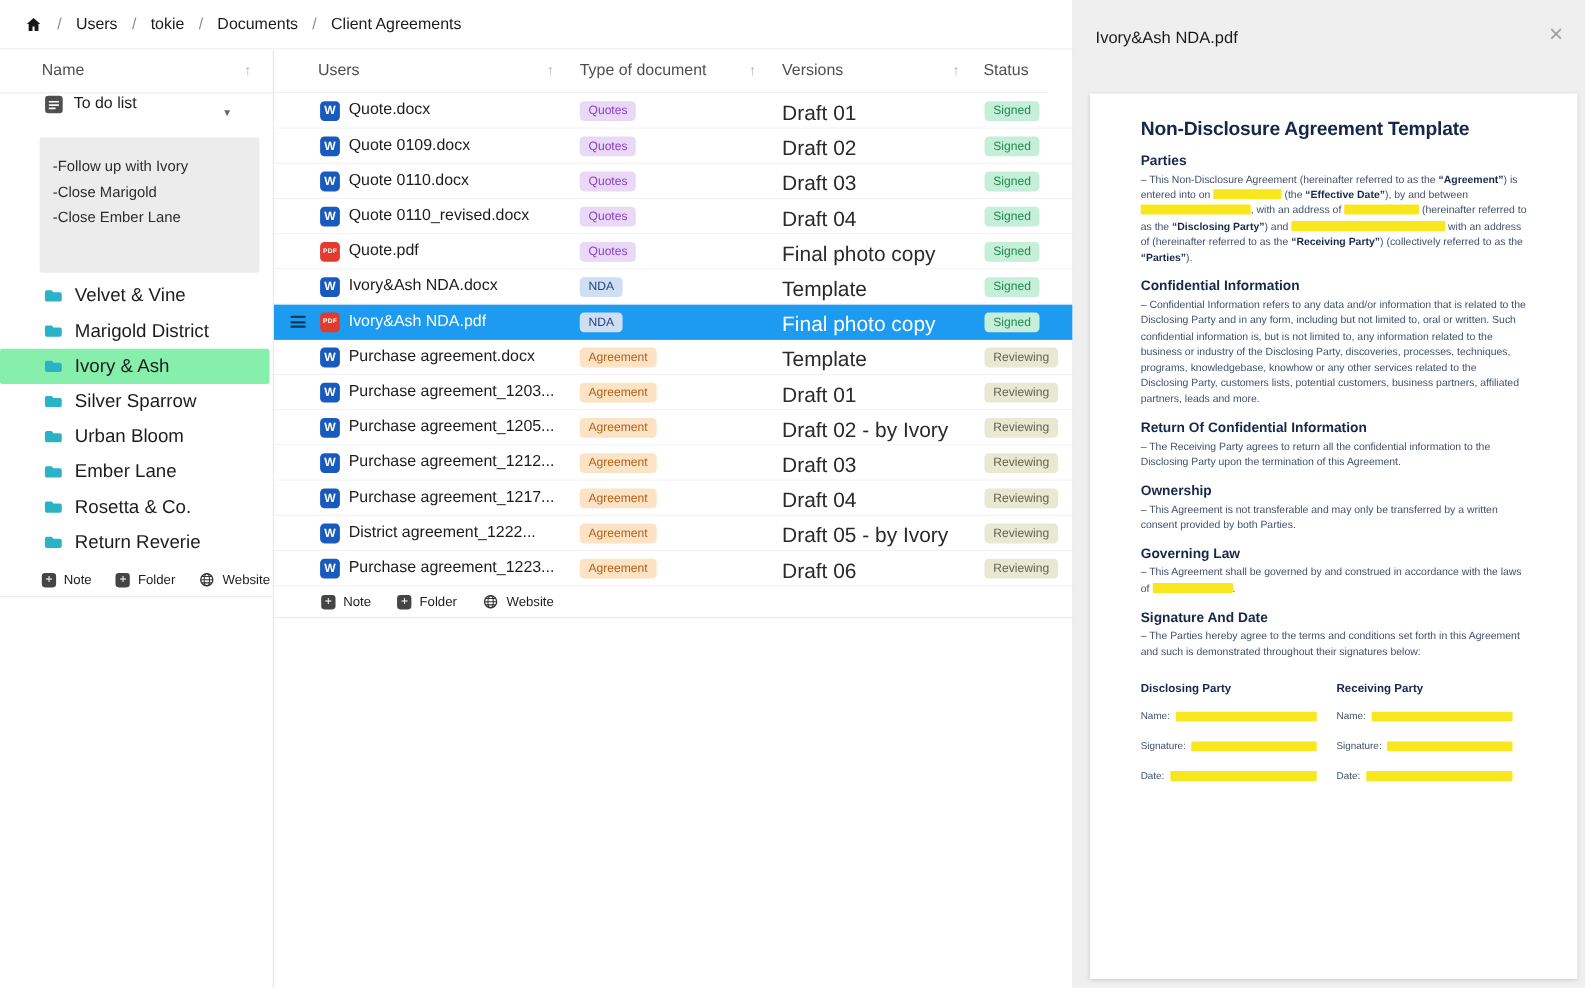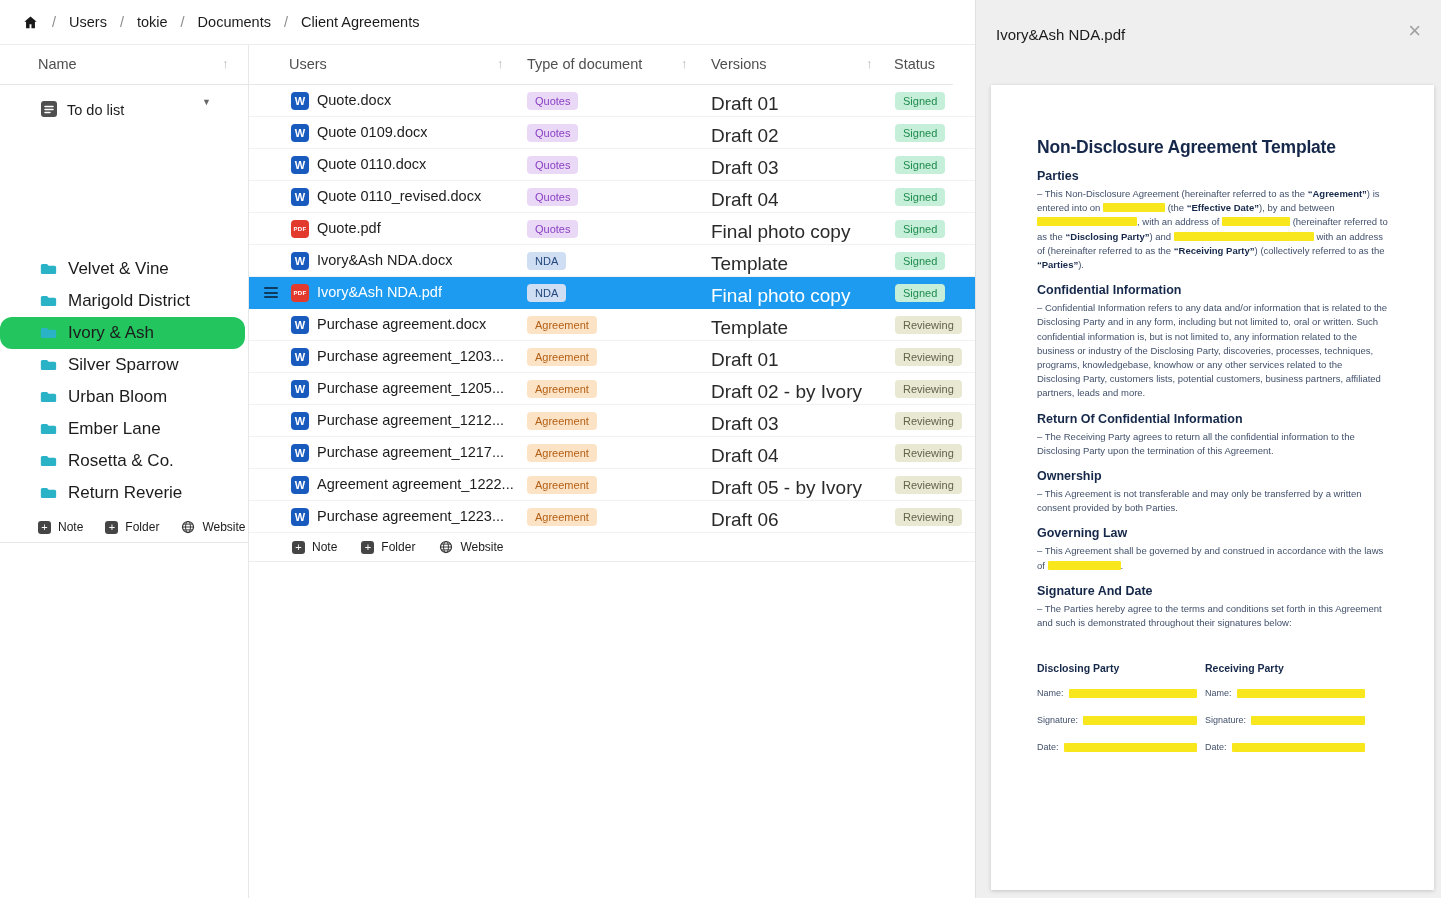--- a/index.html
+++ b/index.html
@@ -16,28 +16,28 @@
 
   
   .header-row{position:absolute;left:0;top:45px;width:953px;height:40px;border-bottom:1px solid #e7e7e7;font-size:14.5px;color:#4f4f4f;background:#fff}
   .hlabel{position:absolute;top:11px;cursor:pointer}
   .sort{position:absolute;top:11px;color:#b5b5b5;font-size:13px;cursor:pointer}
 
   
   .sidebar{position:absolute;left:0;top:85px;width:248px;height:813px;background:#fff}
   .vline{position:absolute;left:248px;top:45px;width:1px;height:853px;background:#e7e7e7}
   .vline2{position:absolute;left:975px;top:0;width:1px;height:898px;background:#e0e0e0}
-  .todo-row{position:absolute;left:0;top:1px;width:248px;height:32px;display:flex;align-items:flex-end;cursor:pointer}
+  .todo-row{position:absolute;left:0;top:1px;width:248px;height:32px;display:flex;align-items:flex-start;cursor:pointer}
   .todo-ic{width:18px;height:18px;margin-left:40px;flex:0 0 auto}
   .todo-label{margin-left:9px;font-size:14.5px;color:#1c1c1c}
   .caret{position:absolute;left:202px;top:11px;font-size:9px;color:#666;cursor:pointer}
   .todo-note{position:absolute;left:36px;top:40px;width:200px;height:123px;background:#ececec;border-radius:3px;padding:14px 12px;font-size:13.5px;color:#2d2d2d;line-height:23.5px;cursor:text}
   .folder-list{position:absolute;left:0;top:168px;width:248px}
   .folder-row{height:32px;display:flex;align-items:center;cursor:pointer}
-  .folder-row.sel{background:#22c55e;width:245px;border-radius:12px}
+  .folder-row.sel{background:#86efac;width:245px;border-radius:2px}
   .f-ic{width:17px;height:14px;margin-left:40px;flex:0 0 auto}
   .folder-label{margin-left:11px;font-size:17px;color:#1c1c1c;white-space:nowrap}
   .side-footer{position:absolute;left:0;top:427px;width:248px;height:30px;display:flex;align-items:center;padding-left:38px;gap:22px;font-size:12px;color:#1c1c1c}
   .side-footer-line{position:absolute;left:0;top:457px;width:248px;height:1px;background:#e7e7e7}
   .footer-item{display:inline-flex;align-items:center;cursor:pointer}
   .plus-ic{width:13px;height:13px;background:#454545;color:#fff;border-radius:3px;display:inline-flex;align-items:center;justify-content:center;font-size:11px;line-height:1;margin-right:7px;flex:0 0 auto}
   .globe-ic{width:14px;height:14px;margin-right:7px;flex:0 0 auto}
 
   
   .filelist{position:absolute;left:249px;top:85px;width:726px;height:813px;background:#fff}
@@ -54,27 +54,27 @@
   .tbadge{left:278px}
   .sbadge{left:646px}
   .fver{position:absolute;left:462px;top:8px;font-size:19px;color:#2a2a2a;white-space:nowrap}
   .list-footer{display:flex;align-items:center;height:29px;padding-left:43px;gap:24px;font-size:12px;color:#1c1c1c;border-bottom:1px solid #ececec}
 
   
   .preview{position:absolute;left:976px;top:0;width:465px;height:898px;background:#efefef}
   .preview-head{position:relative;height:70px}
   .preview-title{position:absolute;left:20px;top:26px;font-size:15px;color:#1a1a1a}
   .close{position:absolute;right:20px;top:20px;font-size:22px;color:#a0a0a0;cursor:pointer;line-height:1}
-  .doc-card{position:absolute;left:15px;top:85px;width:443px;height:805px;background:#fff;box-shadow:0 1px 4px rgba(0,0,0,.18);padding:52px 46px 30px;overflow:hidden}
+  .doc-card{position:absolute;left:15px;top:85px;width:443px;height:805px;background:#fff;box-shadow:0 1px 4px rgba(0,0,0,.18);padding:22px 46px 30px;overflow:hidden}
   .doc-title{font-size:17.5px;font-weight:bold;color:#16284a;letter-spacing:-.2px;margin-bottom:7px}
   .doc-heading{font-size:12.5px;font-weight:bold;color:#16284a;margin:11px 0 3px}
   .doc-para{font-size:9.5px;color:#41506b;line-height:14.2px;margin:4px 0}
   .doc-para b{color:#16284a}
   .doc-hl{display:inline-block;background:#f8e71c;height:9px;vertical-align:-1px;border-radius:1px}
-  .sig-row{display:flex;gap:8px;margin-top:32px}
+  .sig-row{display:flex;gap:18px;margin-top:20px}
   .sig-col{width:160px}
   .sig-title{font-size:10.5px;font-weight:bold;color:#16284a;margin-bottom:14px}
   .sig-field{display:flex;align-items:center;margin-bottom:17px;font-size:9px;color:#41506b}
   .sig-blank{flex:1;height:9px;background:#f8e71c;margin-left:5px;border-radius:1px}
 </style>
 </head>
 <body>
 
 <div class="app">
 
@@ -106,20 +106,25 @@
     <div class="todo-row">
       <span class="todo-ic">
         <svg viewBox="0 0 18 18" width="18" height="18">
             <rect x="1" y="1" width="16" height="16" rx="3" fill="#4f4f4f"></rect>
             <path d="M5 6.5h8M5 9.5h8M5 12.5h5" stroke="#fff" stroke-width="1.5" stroke-linecap="round"></path>
           </svg>
       </span>
       <span class="todo-label">To do list</span>
       <span class="caret">▼</span>
     </div>
+    <div class="todo-note">
+        <div>-Follow up with Ivory</div>
+        <div>-Close Marigold</div>
+        <div>-Close Ember Lane</div>
+      </div>
     <div class="folder-list">
         <div class="folder-row">
           <svg class="f-ic" viewBox="0 0 20 16">
             <path fill="#2ab3c6" d="M1 4c0-1.1.9-2 2-2h5.2l2 2.2H17c1.1 0 2 .9 2 2V12c0 1.1-.9 2-2 2H3c-1.1 0-2-.9-2-2Z"></path>
           </svg>
           <span class="folder-label">Velvet &amp; Vine</span>
         </div>
         <div class="folder-row">
           <svg class="f-ic" viewBox="0 0 20 16">
             <path fill="#2ab3c6" d="M1 4c0-1.1.9-2 2-2h5.2l2 2.2H17c1.1 0 2 .9 2 2V12c0 1.1-.9 2-2 2H3c-1.1 0-2-.9-2-2Z"></path>
@@ -270,21 +275,21 @@
         </div>
         <div class="frow">
           <span class="file-ic word">W</span>
           <span class="fname">Purchase agreement_1217...</span>
           <span class="badge tbadge" style="background:#fce3c6;color:#b35f14">Agreement</span>
           <span class="fver">Draft 04</span>
           <span class="badge sbadge" style="background:#e9e8d3;color:#63634a">Reviewing</span>
         </div>
         <div class="frow">
           <span class="file-ic word">W</span>
-          <span class="fname">Agreement agreement_1222...</span>
+          <span class="fname">District agreement_1222...</span>
           <span class="badge tbadge" style="background:#fce3c6;color:#b35f14">Agreement</span>
           <span class="fver">Draft 05 - by Ivory</span>
           <span class="badge sbadge" style="background:#e9e8d3;color:#63634a">Reviewing</span>
         </div>
         <div class="frow">
           <span class="file-ic word">W</span>
           <span class="fname">Purchase agreement_1223...</span>
           <span class="badge tbadge" style="background:#fce3c6;color:#b35f14">Agreement</span>
           <span class="fver">Draft 06</span>
           <span class="badge sbadge" style="background:#e9e8d3;color:#63634a">Reviewing</span>

